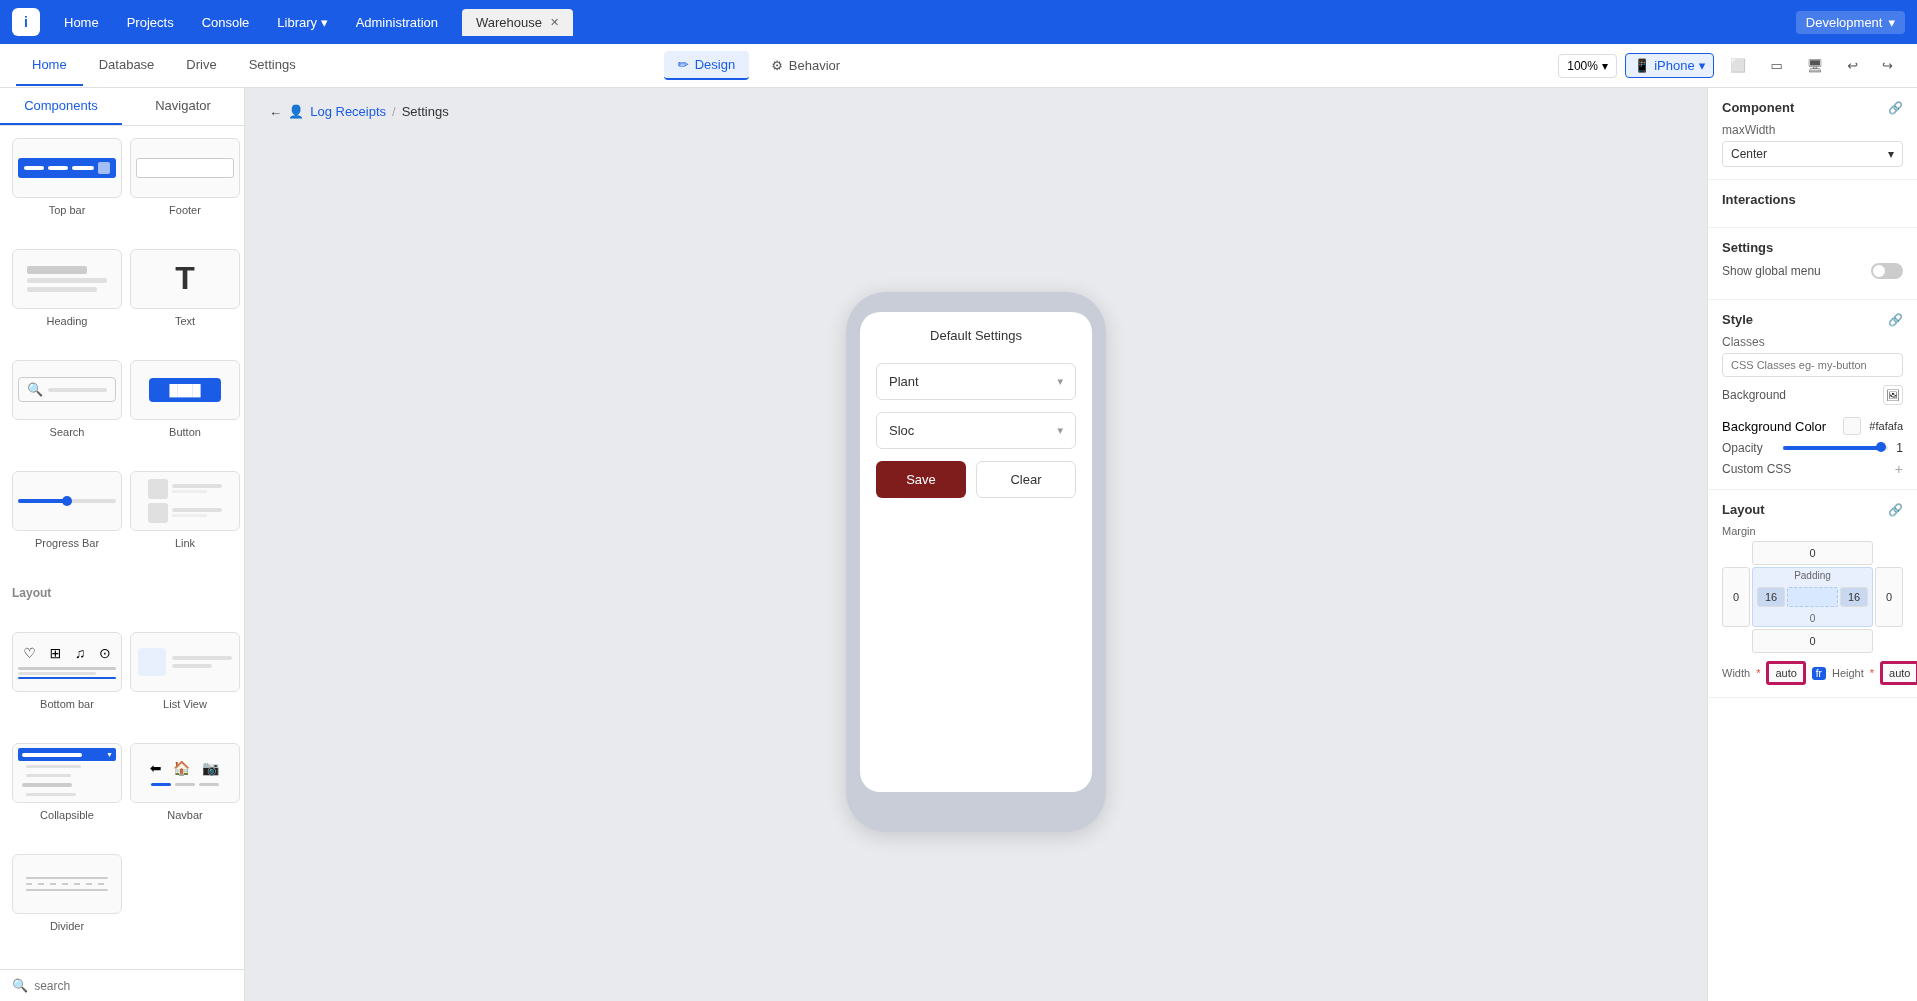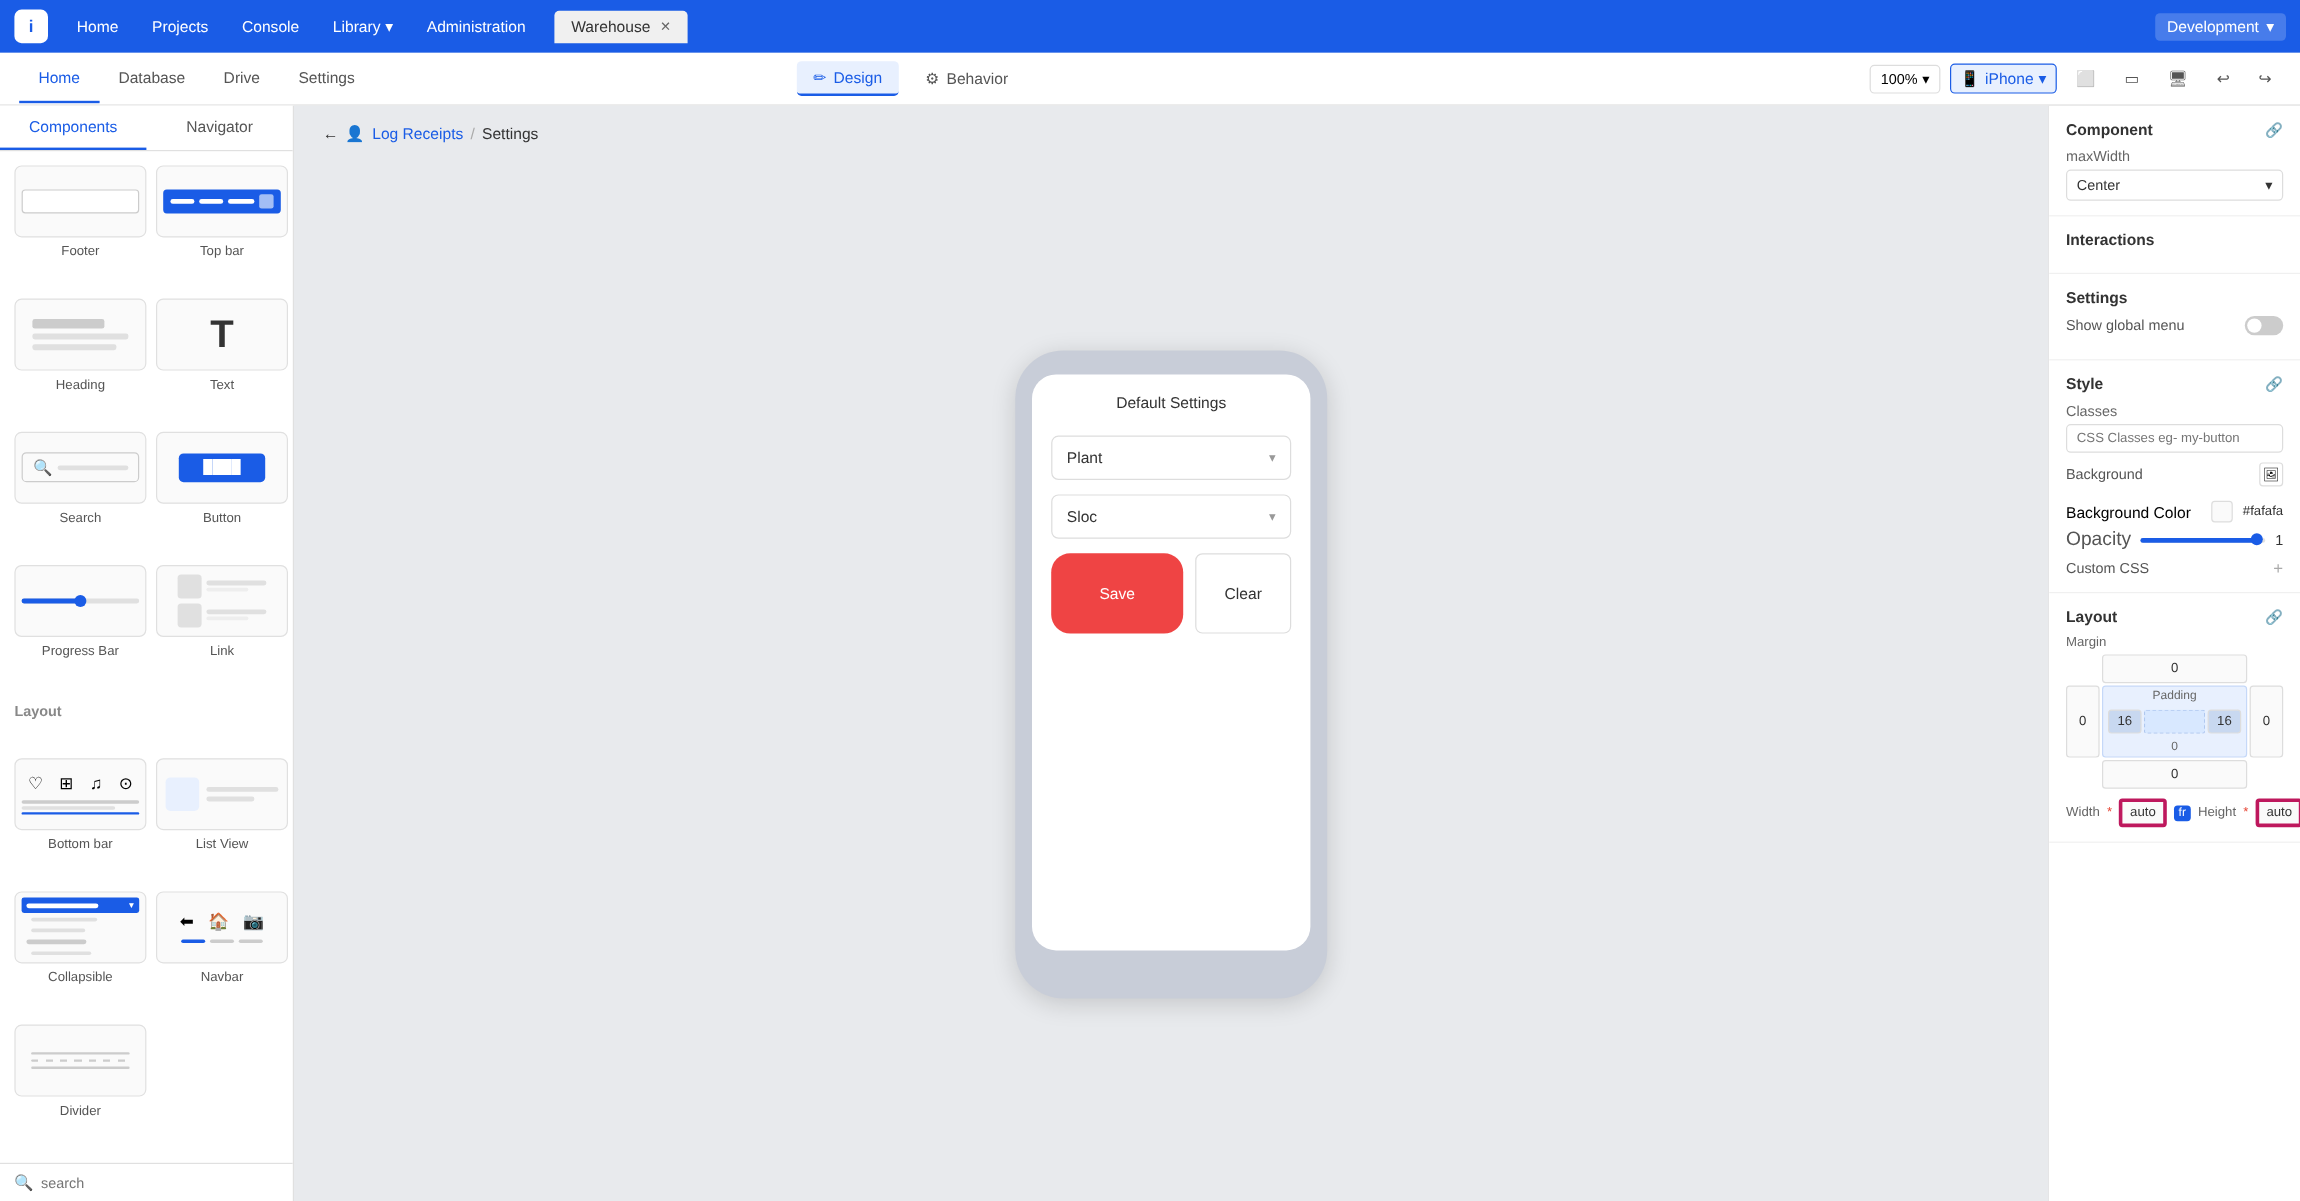--- a/index.html
+++ b/index.html
@@ -313,23 +313,23 @@
       padding: 10px 12px;
       display: flex; align-items: center; justify-content: space-between;
       margin-bottom: 12px; font-size: 13px; color: #333;
       cursor: pointer;
     }
     .phone-field .chevron { color: #999; font-size: 11px; }
     .phone-buttons {
       display: flex; gap: 10px; margin-top: 4px;
     }
     .phone-save-btn {
-      flex: 1; background: #ef4444; color: white;
-      border: none; border-radius: 16px;
-      padding: 26px; font-size: 13px; cursor: pointer;
+      flex: 1; background: #7f1d1d; color: white;
+      border: none; border-radius: 6px;
+      padding: 6px; font-size: 13px; cursor: pointer;
     }
     .phone-clear-btn {
       flex: 1; background: white; color: #333;
       border: 1px solid #ddd; border-radius: 6px;
       padding: 10px; font-size: 13px; cursor: pointer;
     }
 
     
     .right-panel {
       width: 210px;
@@ -387,21 +387,21 @@
     }
     .bg-value { font-size: 11px; color: #333; margin-left: 4px; }
     .bg-image-btn {
       width: 20px; height: 20px; border: 1px solid #ddd; border-radius: 3px;
       display: flex; align-items: center; justify-content: center;
       font-size: 11px; cursor: pointer;
     }
     .opacity-row {
       display: flex; align-items: center; gap: 8px; margin-bottom: 6px;
     }
-    .opacity-label { font-size: 16px; color: #555; flex: 1; }
+    .opacity-label { font-size: 12px; color: #555; flex: 1; }
     .opacity-slider {
       flex: 2; height: 4px; background: #e0e0e0; border-radius: 2px;
       position: relative;
     }
     .opacity-fill {
       width: 95%; height: 4px; background: #1a5ce6; border-radius: 2px;
     }
     .opacity-thumb {
       position: absolute; top: -4px; right: 2px;
       width: 10px; height: 10px; background: #1a5ce6; border-radius: 50%;
@@ -498,35 +498,35 @@
   <div class="left-panel">
     <div class="left-panel-tabs">
       <div class="left-panel-tab active">Components</div>
       <div class="left-panel-tab">Navigator</div>
     </div>
 
     <div class="components-grid">
 
       <div class="component-item">
         <div class="component-preview">
-          <div class="prev-footer"></div>
-        </div>
-        <span class="component-label">Footer</span>
-      </div>
-
-      <div class="component-item">
-        <div class="component-preview">
           <div class="prev-topbar">
             <span></span>
               <span></span>
               <span style="flex:1"></span>
             <span style="width:12px;height:12px;background:rgba(255,255,255,0.6);border-radius:2px;"></span>
           </div>
         </div>
         <span class="component-label">Top bar</span>
+      </div>
+
+      <div class="component-item">
+        <div class="component-preview">
+          <div class="prev-footer"></div>
+        </div>
+        <span class="component-label">Footer</span>
       </div>
 
       <div class="component-item">
         <div class="component-preview">
           <div class="prev-heading">
             <div class="line1"></div>
               <div class="line2"></div>
               <div class="line3"></div>
           </div>
         </div>

